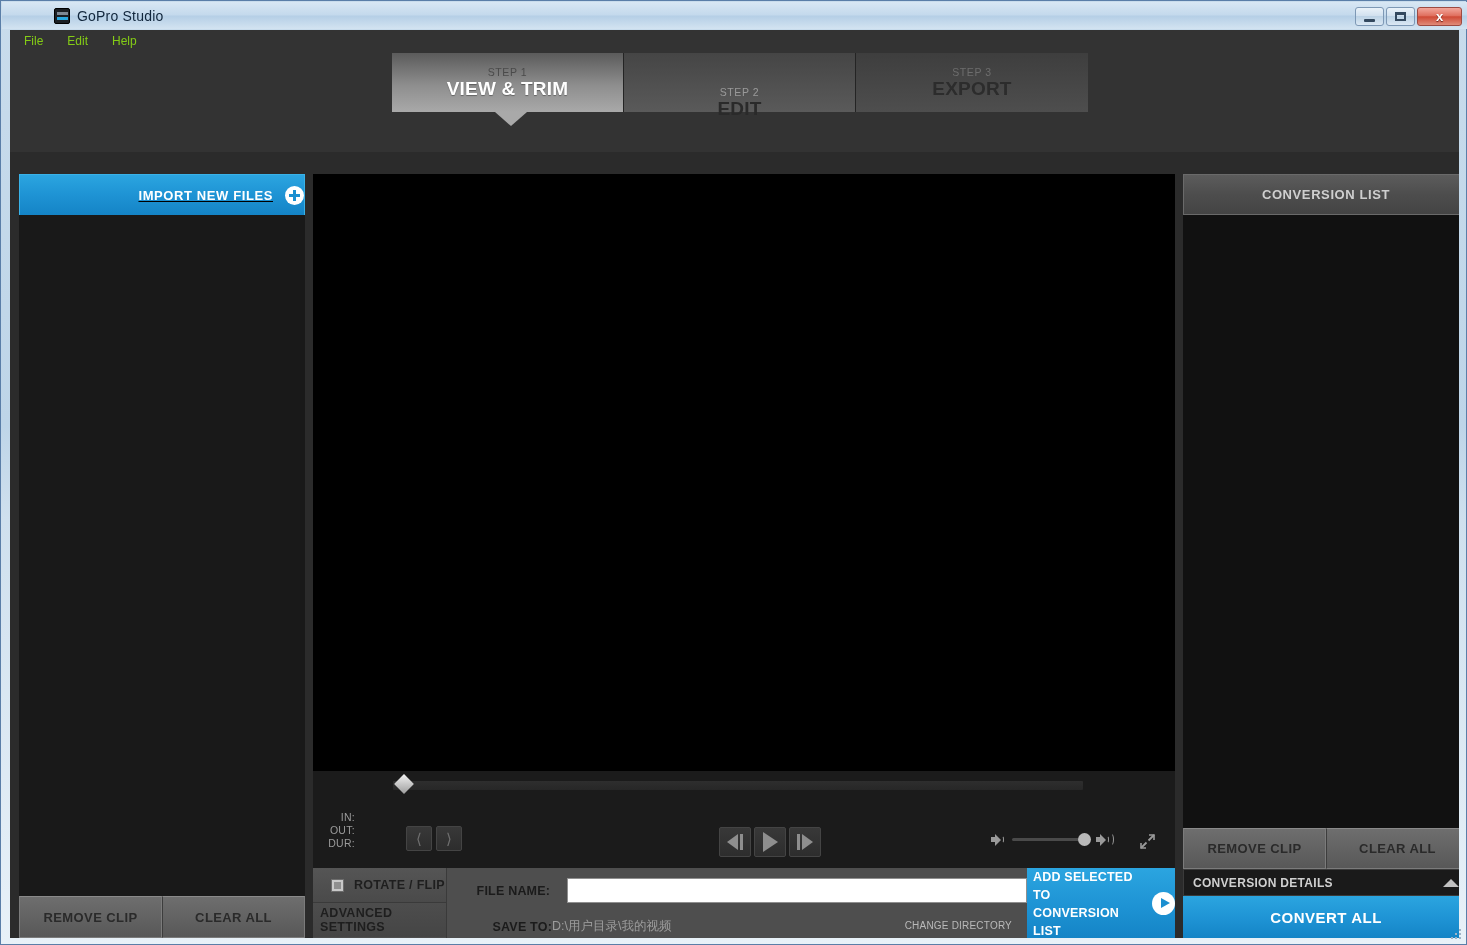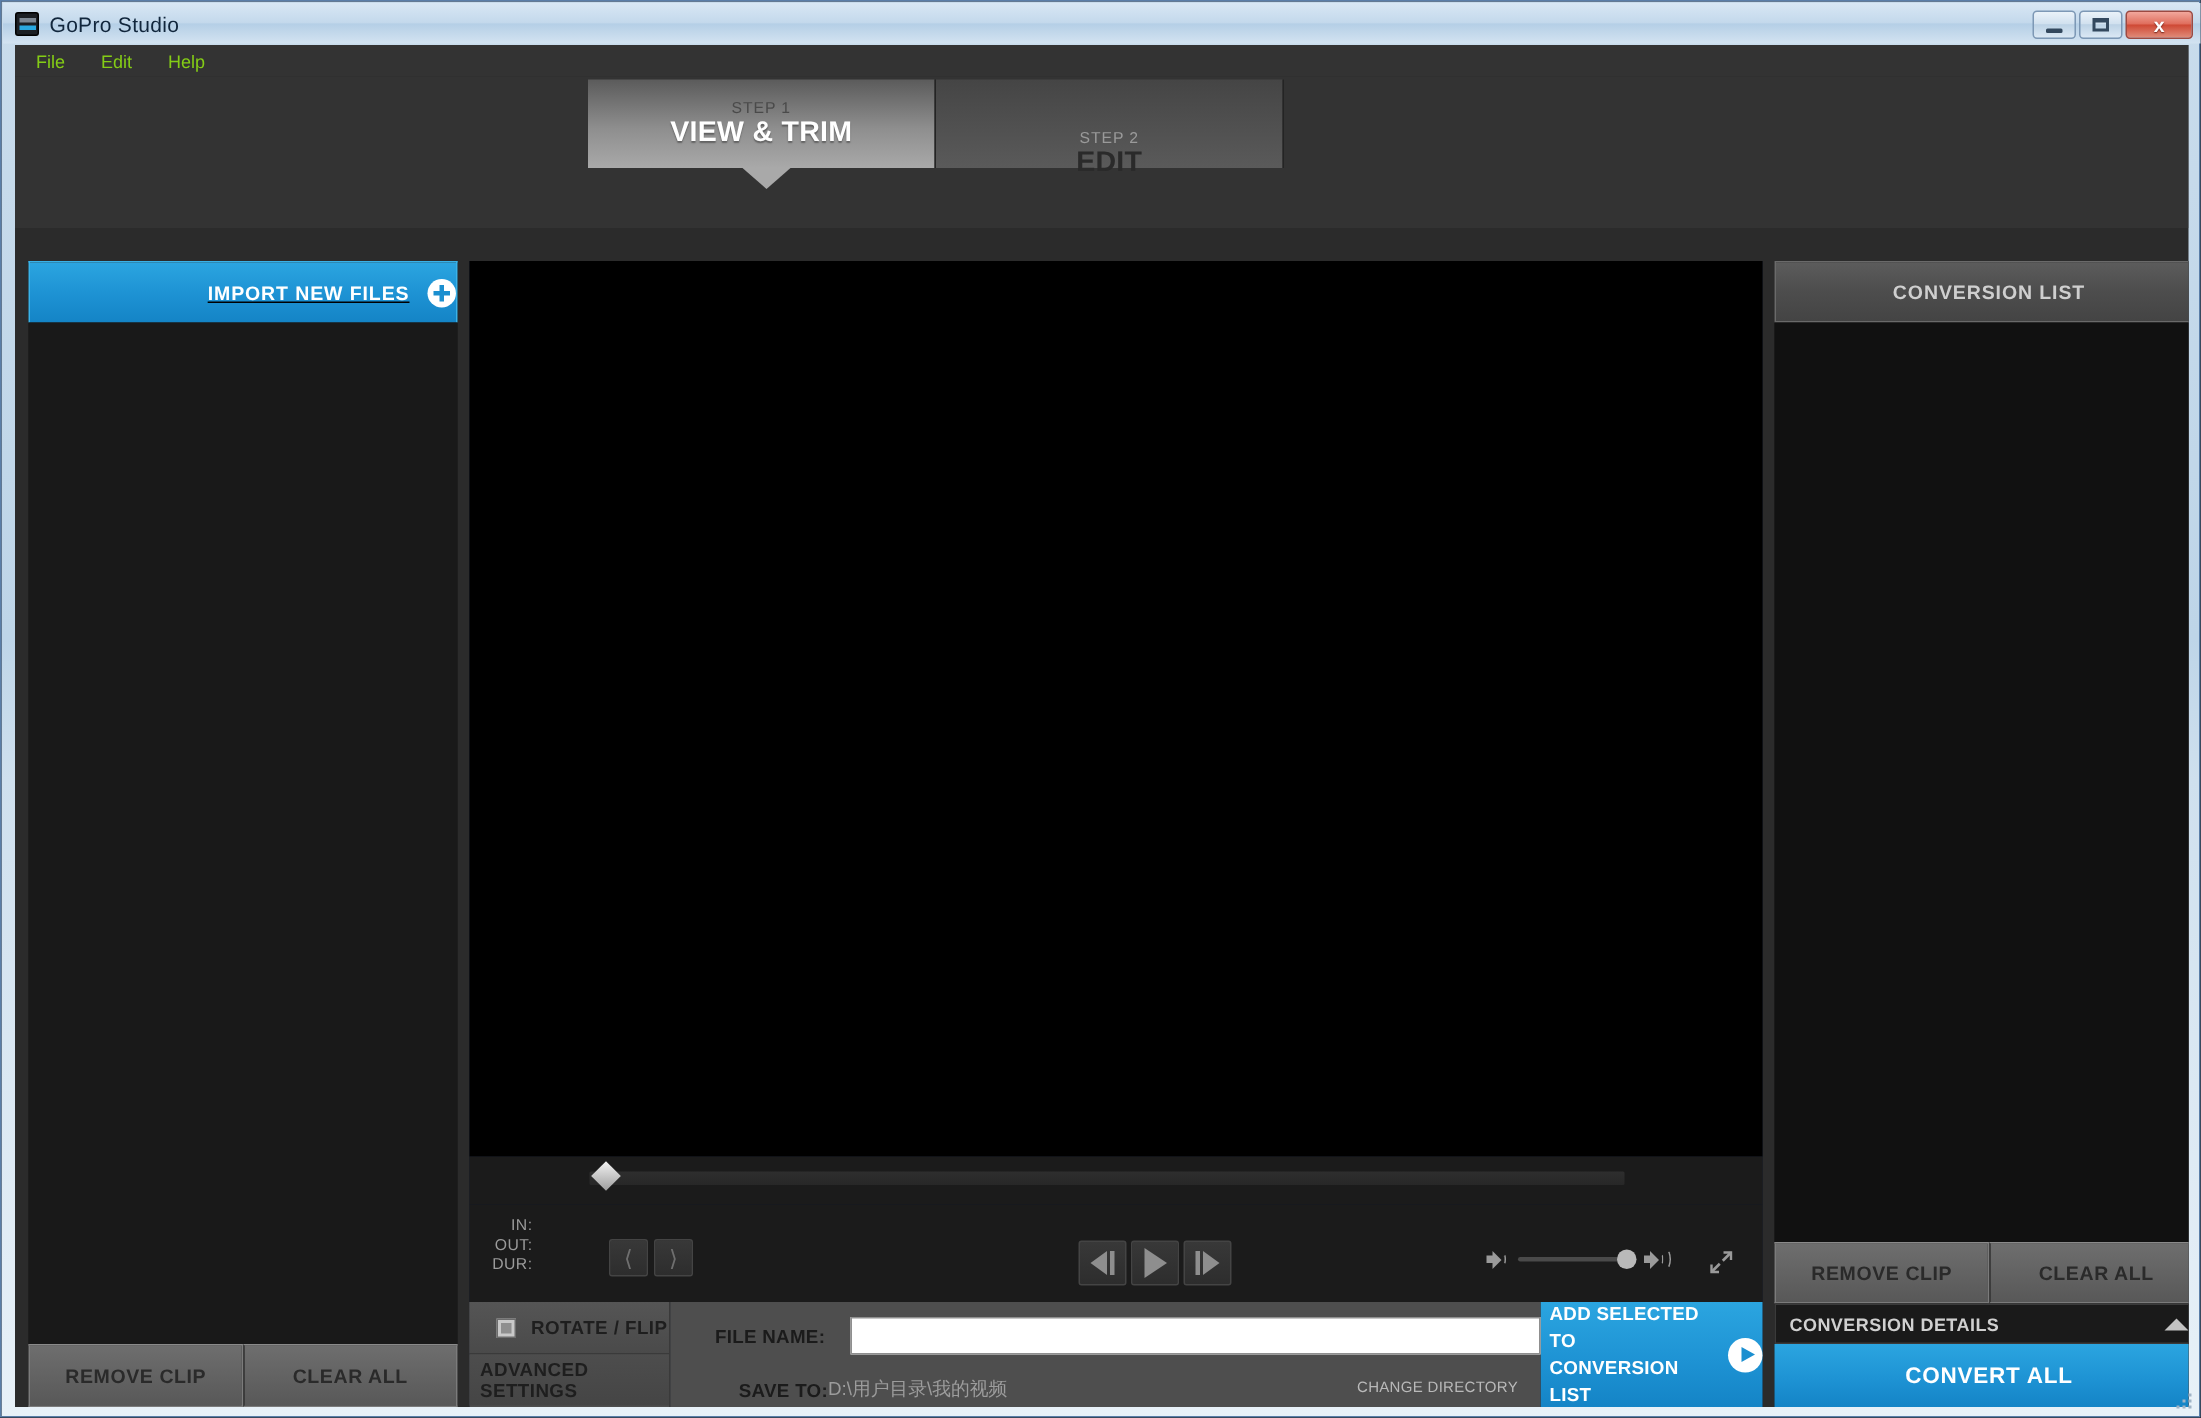--- a/index.html
+++ b/index.html
@@ -12,21 +12,21 @@
   
   #window{
     position:absolute; left:0; top:0; width:1467px; height:945px;
     background:linear-gradient(to bottom,#c9dcec 0%,#bed5e8 45%,#cfe0ee 55%,#e8f1f8 100%);
     border:1px solid #5a7ea8;
     padding:1px;
   }
   #titlebar{
     position:absolute; left:1px; top:1px; width:1465px; height:27px;
     background:linear-gradient(to bottom,#d8e7f4 0%,#c4d9ec 48%,#b5cfe6 52%,#d3e3f1 100%);
-    display:flex; align-items:center;
+    display:flex; align-items:center;padding-left:44px;
   }
   #app-icon{
     width:16px;height:16px;margin-left:8px;margin-right:7px;
     background:#1b1f24; border:1px solid #000; border-radius:2px;
     position:relative; flex:none;
   }
   #app-icon:before{
     content:""; position:absolute; left:2px; top:8px; width:11px; height:3px;
     background:#2aa8e0;
   }
@@ -286,20 +286,24 @@
 
       <div id="steps">
         <div class="step active">
           <div class="s-num">STEP 1</div>
           <div class="s-name">VIEW &amp; TRIM</div>
         </div>
         <div class="step s2">
           <div class="s-num">STEP 2</div>
           <div class="s-name">EDIT</div>
         </div>
+        <div class="step s3">
+          <div class="s-num">STEP 3</div>
+          <div class="s-name">EXPORT</div>
+        </div>
       </div>
       <div id="step-pointer"></div>
     </div>
 
     <div id="main">
 
       <div id="left">
         <div id="import-btn">
           <span class="lbl">IMPORT NEW FILES</span>
           <span class="plus-circle"></span>

